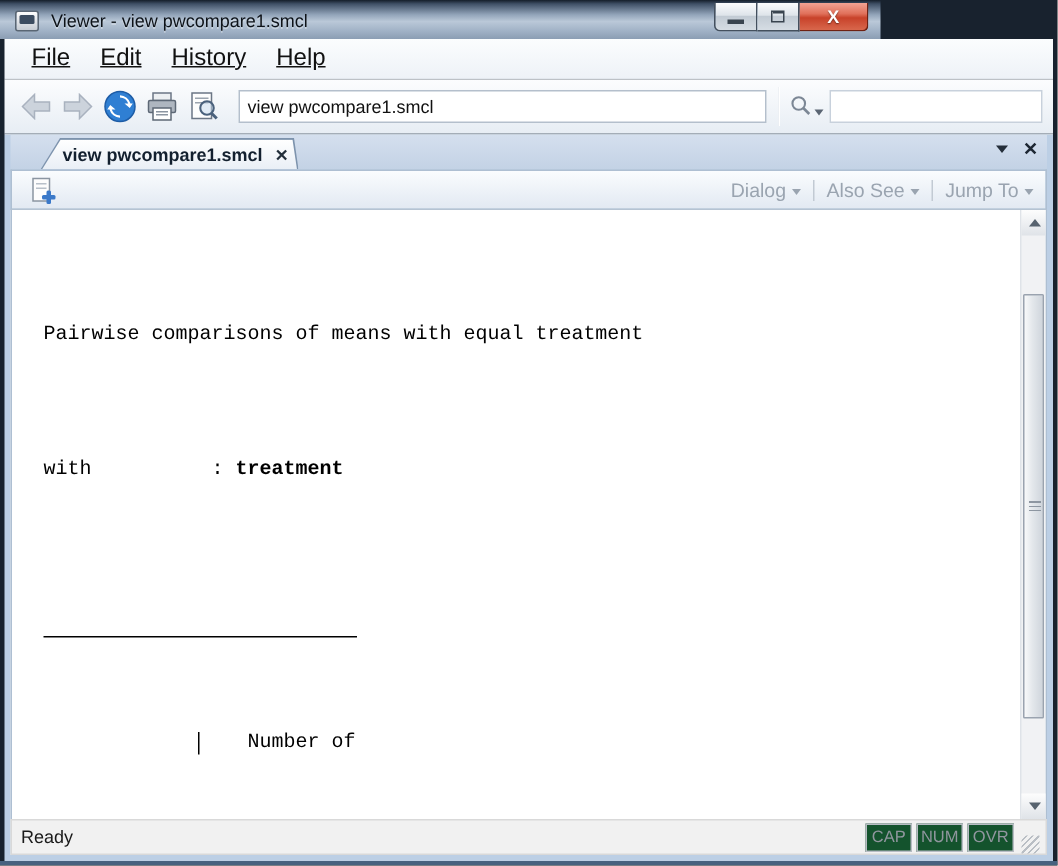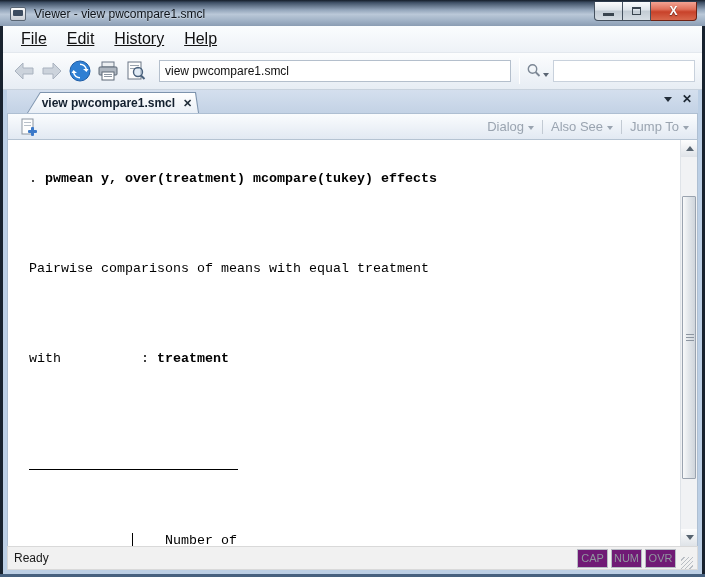--- a/index.html
+++ b/index.html
@@ -1,20 +1,20 @@
 <!DOCTYPE html>
 <html><head>
 <meta charset="utf-8">
 <style>
   html,body{margin:0;padding:0;background:#888;}
   *{box-sizing:border-box;}
   .win{position:relative;width:705px;height:577px;background:#18222e;font-family:"Liberation Sans",sans-serif;overflow:hidden;}
 
   
-  .titlebar{position:absolute;left:0;top:0;width:705px;height:26px;
+  .titlebar{position:absolute;left:0;top:0;width:587px;height:26px;
     background:linear-gradient(180deg,#141e2a 0%,#3f5066 10%,#93a5ba 38%,#bac8d8 55%,#a2b3c7 78%,#8b9db3 100%);
     display:flex;align-items:center;}
   .app-icon{width:16px;height:14px;margin:2px 8px 0 10px;background:linear-gradient(180deg,#fdfdfd,#c6ccd4);
     border:1px solid #5a6674;border-radius:2px;position:relative;}
   .app-icon::after{content:"";position:absolute;left:2px;top:2px;right:2px;bottom:4px;background:#3c4c60;border-radius:1px;}
   .title-text{font-size:12px;color:#0d1218;margin-top:1px;text-shadow:0 1px 0 rgba(255,255,255,.35);}
   .capbtns{position:absolute;right:8px;top:2px;display:flex;}
   .capbtn{height:19px;border:1px solid #44505e;border-top:none;
     background:linear-gradient(180deg,#fbfcfd,#dee4ea 45%,#c2cbd4 50%,#d6dde4);display:flex;align-items:center;justify-content:center;}
   .capbtn.min{width:29px;border-radius:0 0 0 4px;}
@@ -99,21 +99,21 @@
   .thumb{position:absolute;left:1px;width:14px;top:56px;height:283px;border:1px solid #9aa3af;border-radius:1px;
     background:linear-gradient(90deg,#f8f9fa,#e3e7eb 45%,#cfd5dc);}
   .grip{position:absolute;left:3px;top:50%;margin-top:-4px;width:8px;height:8px;
     background:repeating-linear-gradient(180deg,#8d96a1 0 1px,transparent 1px 3px);}
 
   
   .statusbar{position:absolute;left:4px;right:4px;bottom:4px;height:24px;background:#f1f1f1;
     border:1px solid #d9d9d9;display:flex;align-items:center;font-size:12px;color:#1a1a1a;padding:0 4px 0 6px;}
   .sb-spacer{flex:1;}
   .sb-box{width:31px;height:19px;border:1px solid #b7bcc3;color:#90969e;font-size:11px;
-    display:flex;align-items:center;justify-content:center;margin-left:3px;background:#701a75;}
+    display:flex;align-items:center;justify-content:center;margin-left:3px;background:#14532d;}
   .sb-grip{width:12px;height:12px;margin-left:5px;align-self:flex-end;
     background:repeating-linear-gradient(135deg,transparent 0 2px,#b9bec4 2px 3px);}
   .frame-bottomline{position:absolute;left:0;right:0;bottom:0;height:3px;background:#47617f;}
 </style>
 </head>
 <body>
 
 <div class="win">
 
   <div class="titlebar">
@@ -226,21 +226,20 @@
         </span>
       <span class="navsep"></span>
       <span class="navlink">
           <span>Jump To</span>
           <span class="caret"></span>
         </span>
     </div>
 
     <div class="content">
       <div class="out">
-        <div><span>. </span><span class="b">pwmean y, over(treatment) mcompare(tukey) effects</span></div>
         <div class="gap1"></div>
         <div>Pairwise comparisons of means with equal treatment</div>
         <div class="gap1"></div>
         <div><span>with          : </span><span class="b">treatment</span></div>
 
         
         <div class="t1blk">
           <div class="hr w1"></div>
           <div class="trow"><span class="lbl1"></span><span class="val1">Number of</span></div>
           <div class="trow"><span class="lbl1"></span><span class="val1">Comparisons</span></div>

